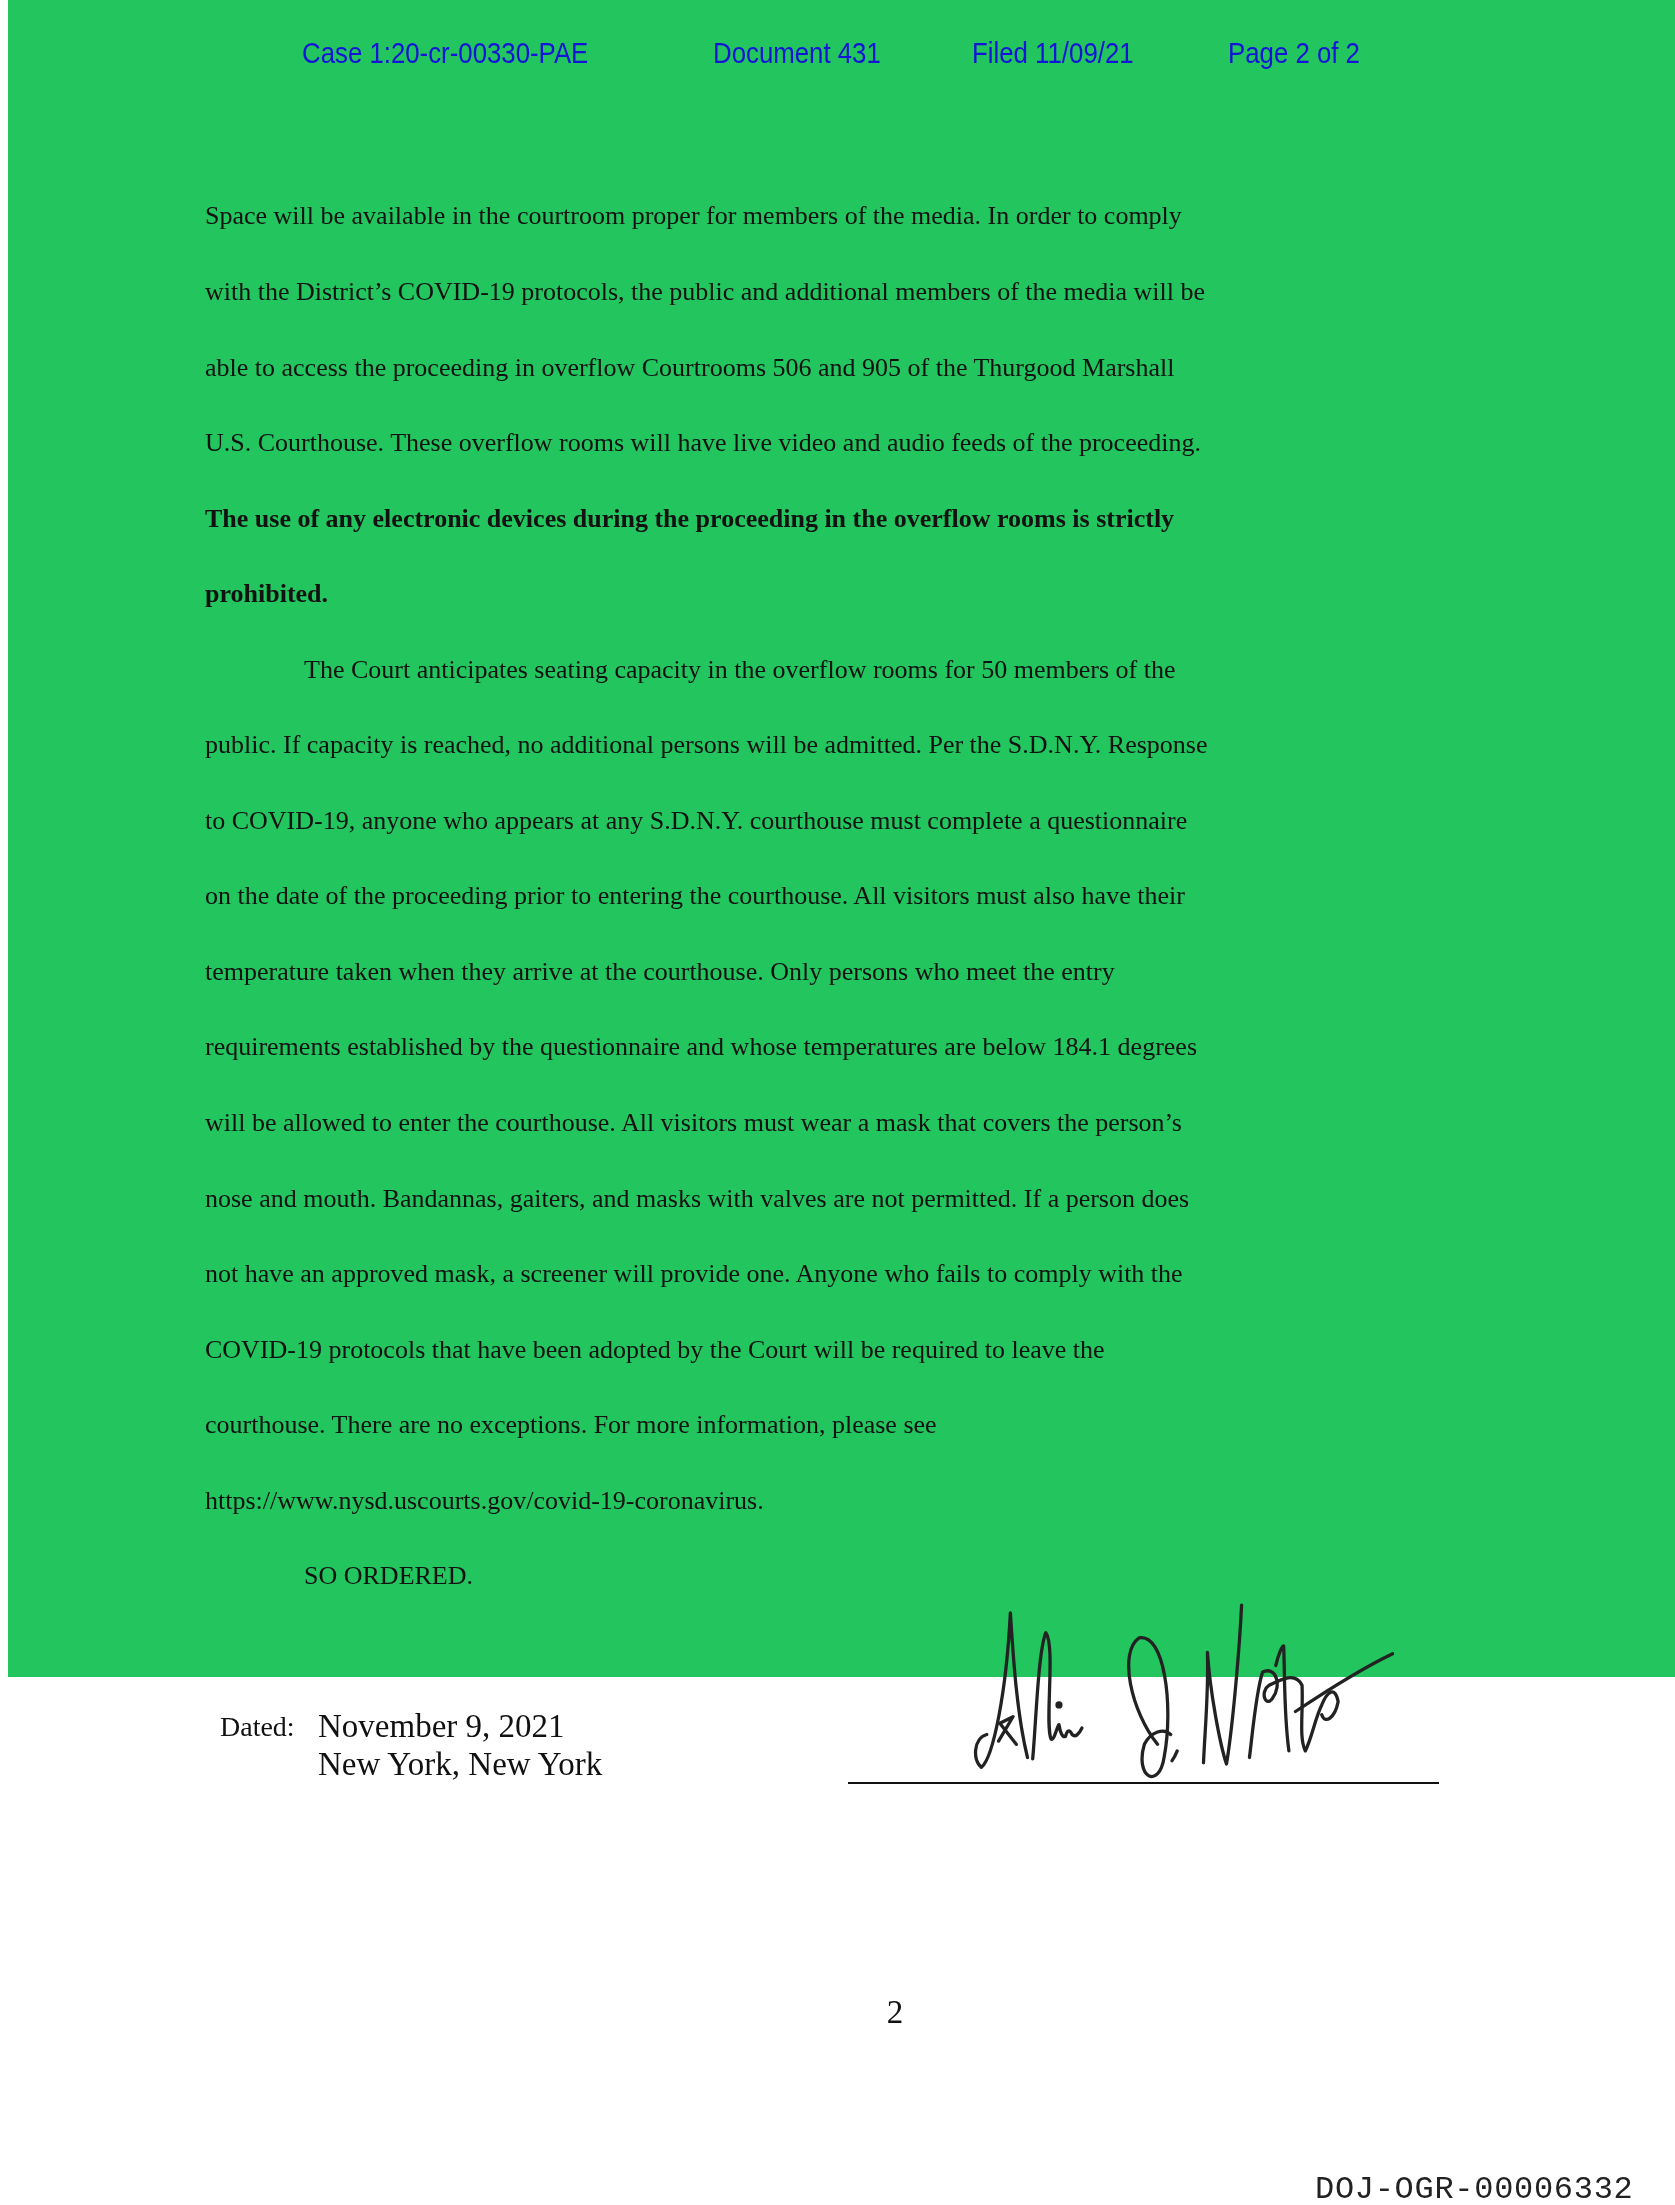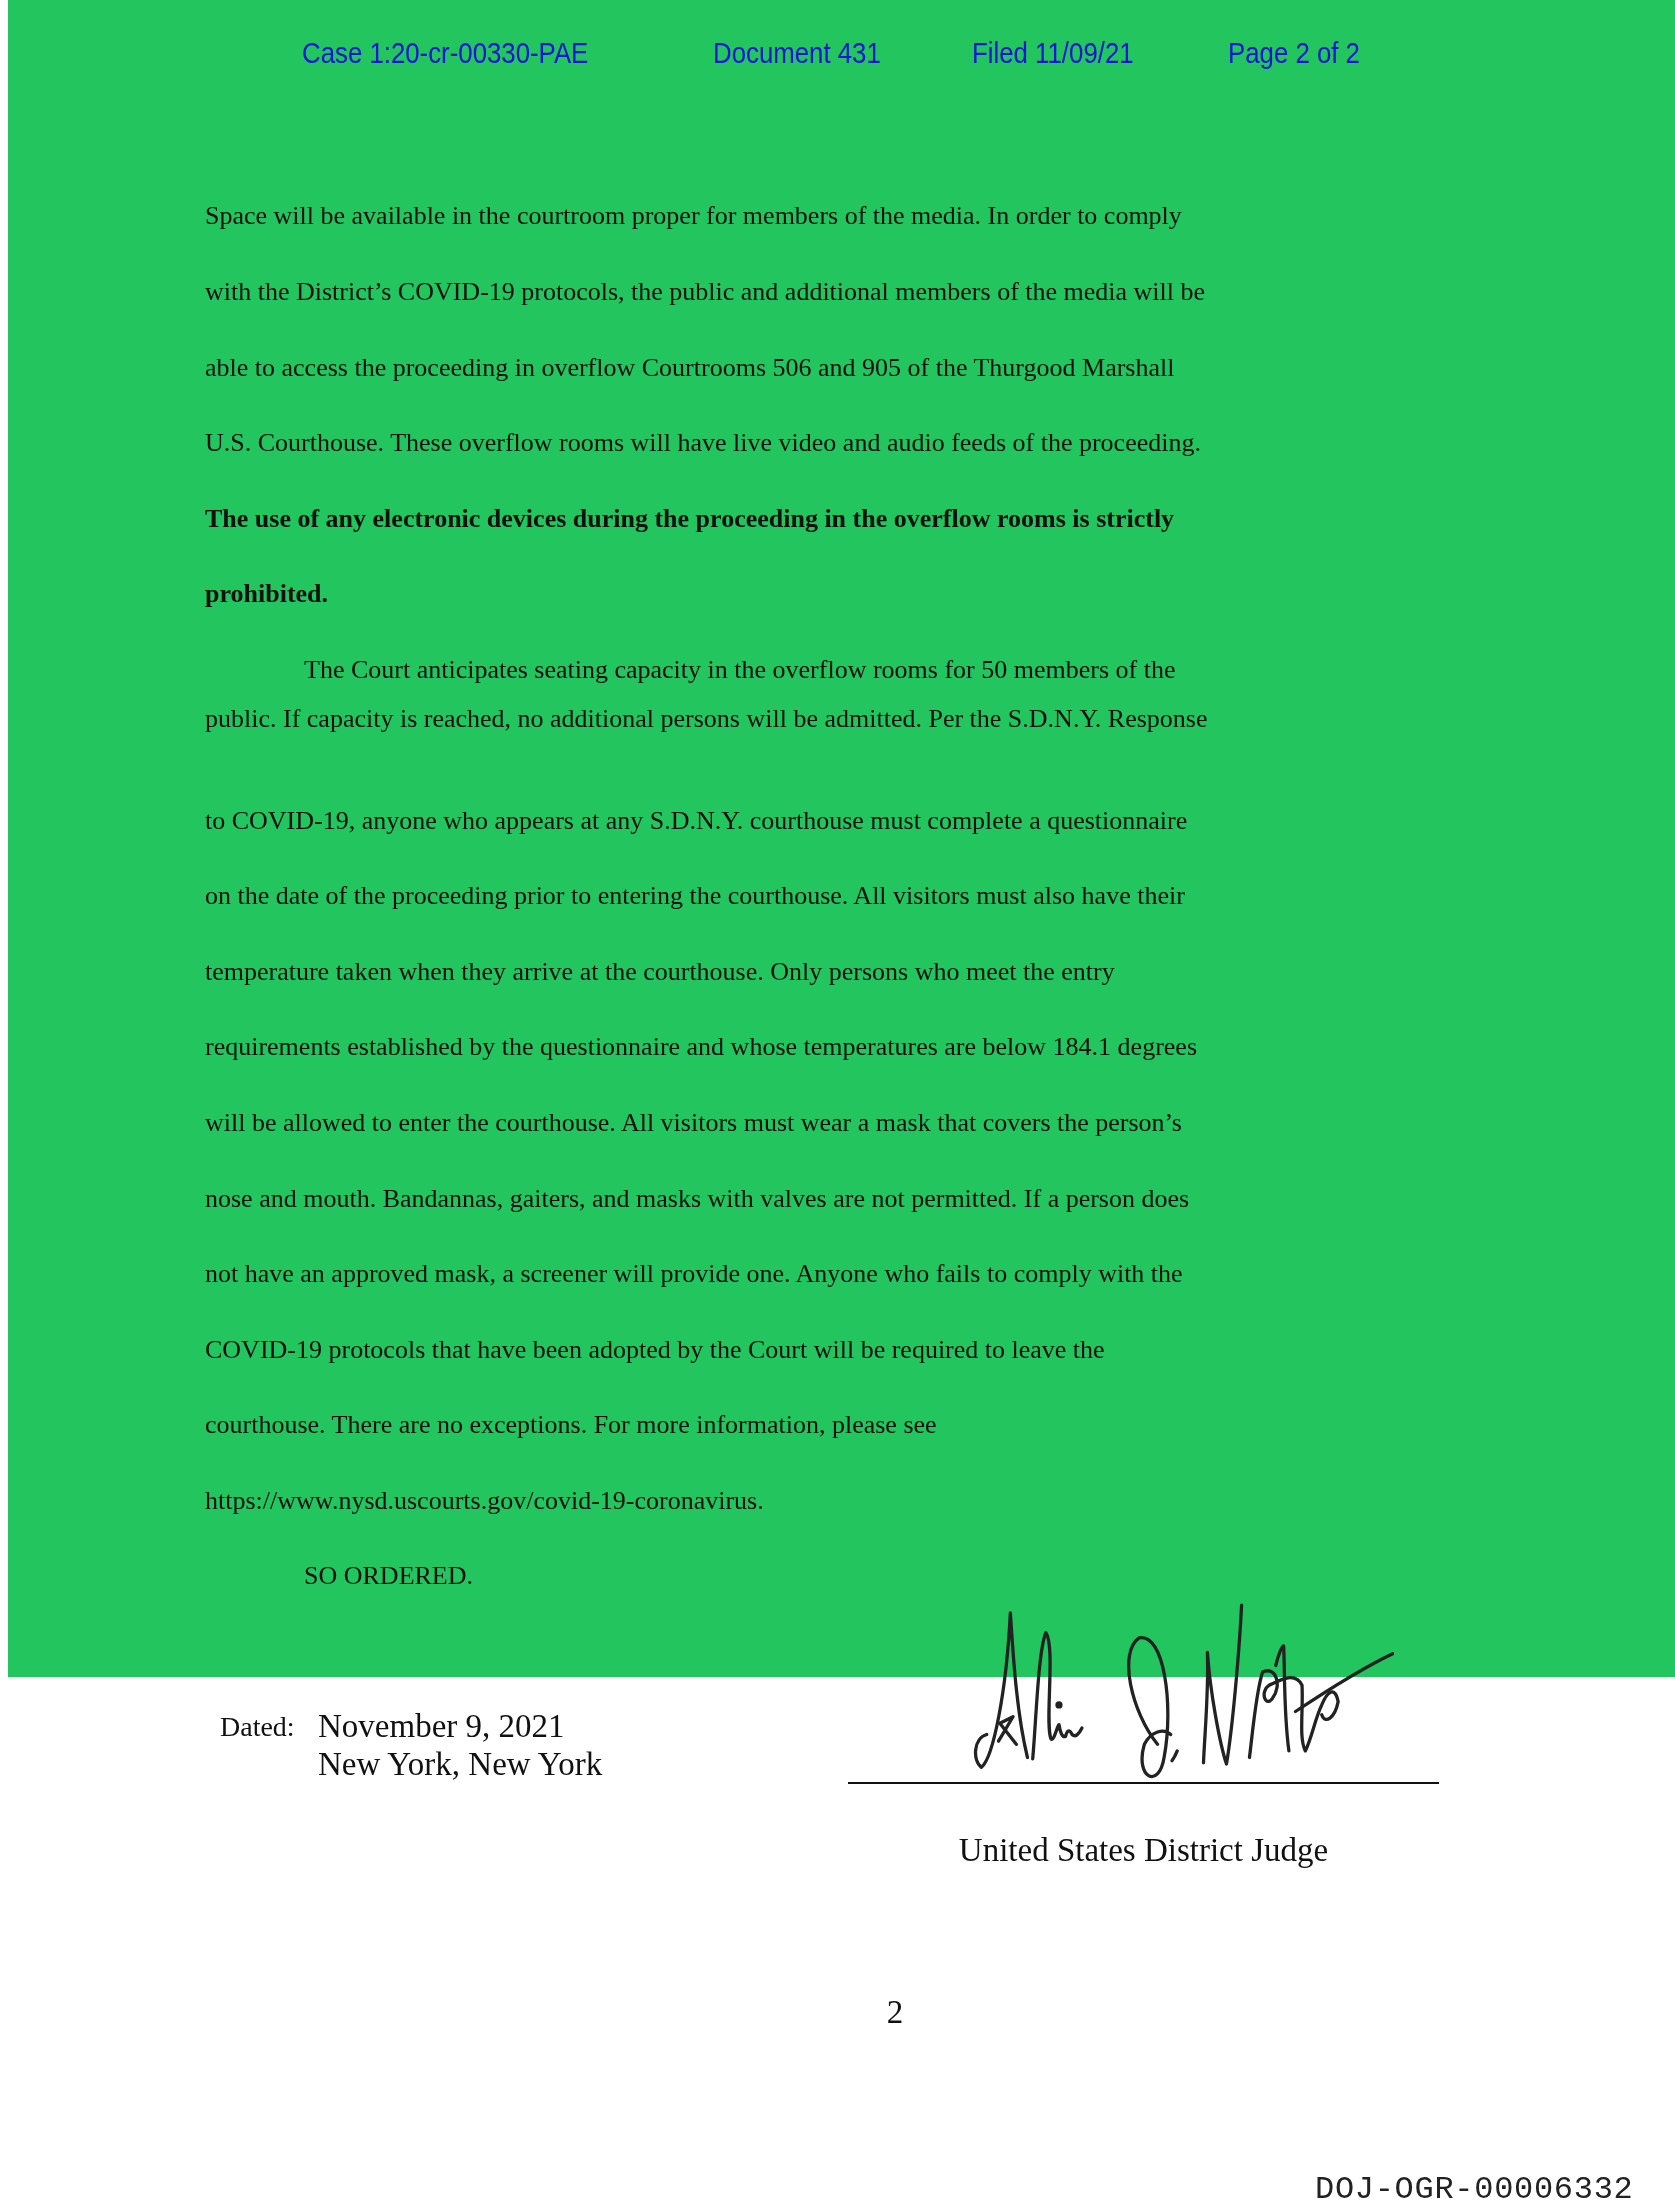--- a/index.html
+++ b/index.html
@@ -44,21 +44,21 @@
     <div class="line" style="top:196px">Space will be available in the courtroom proper for members of the media. In order to comply</div>
     <div class="line" style="top:272px">with the District’s COVID-19 protocols, the public and additional members of the media will be</div>
     <div class="line" style="top:348px">able to access the proceeding in overflow Courtrooms 506 and 905 of the Thurgood Marshall</div>
     <div class="line" style="top:423px">U.S. Courthouse. These overflow rooms will have live video and audio feeds of the proceeding.</div>
     <div class="line bold" style="top:499px">The use of any electronic devices during the proceeding in the overflow rooms is strictly</div>
     <div class="line bold" style="top:574px">prohibited.</div>
   </div>
 
   <div>
     <div class="line indent" style="top:650px">The Court anticipates seating capacity in the overflow rooms for 50 members of the</div>
-    <div class="line" style="top:699px">public. If capacity is reached, no additional persons will be admitted. Per the S.D.N.Y. Response</div>
+    <div class="line" style="top:725px">public. If capacity is reached, no additional persons will be admitted. Per the S.D.N.Y. Response</div>
     <div class="line" style="top:801px">to COVID-19, anyone who appears at any S.D.N.Y. courthouse must complete a questionnaire</div>
     <div class="line" style="top:876px">on the date of the proceeding prior to entering the courthouse. All visitors must also have their</div>
     <div class="line" style="top:952px">temperature taken when they arrive at the courthouse. Only persons who meet the entry</div>
     <div class="line" style="top:1027px">requirements established by the questionnaire and whose temperatures are below 184.1 degrees</div>
     <div class="line" style="top:1103px">will be allowed to enter the courthouse. All visitors must wear a mask that covers the person’s</div>
     <div class="line" style="top:1179px">nose and mouth. Bandannas, gaiters, and masks with valves are not permitted. If a person does</div>
     <div class="line" style="top:1254px">not have an approved mask, a screener will provide one. Anyone who fails to comply with the</div>
     <div class="line" style="top:1330px">COVID-19 protocols that have been adopted by the Court will be required to leave the</div>
     <div class="line" style="top:1405px">courthouse. There are no exceptions. For more information, please see</div>
     <div class="line" style="top:1481px">https://www.nysd.uscourts.gov/covid-19-coronavirus.</div>
@@ -86,18 +86,17 @@
 
       <path d="M360 258 C 362 210, 368 150, 366 90 C 370 150, 385 230, 395 260 C 405 200, 415 80, 418 18"></path>
 
       <path d="M430 250 C 435 210, 440 150, 450 120 C 470 110, 480 140, 465 160 C 455 175, 445 150, 460 140 C 480 130, 500 120, 510 140 C 512 180, 505 220, 515 240 C 525 220, 530 190, 540 170 C 548 150, 560 140, 565 165 C 560 190, 545 200, 540 185"></path>
       <path d="M470 110 C 475 90, 480 80, 482 80 C 484 120, 482 180, 490 240"></path>
       <path d="M500 180 C 560 140, 610 110, 648 92"></path>
     </g>
   </svg>
 
   <div class="sig-line"></div>
-  <div class="sig-text" style="top:1831px">United States District Judge</div>
 
   <div class="pagenum">2</div>
   <div class="bates">DOJ-OGR-00006332</div>
 </div>
 
 
 </body></html>

